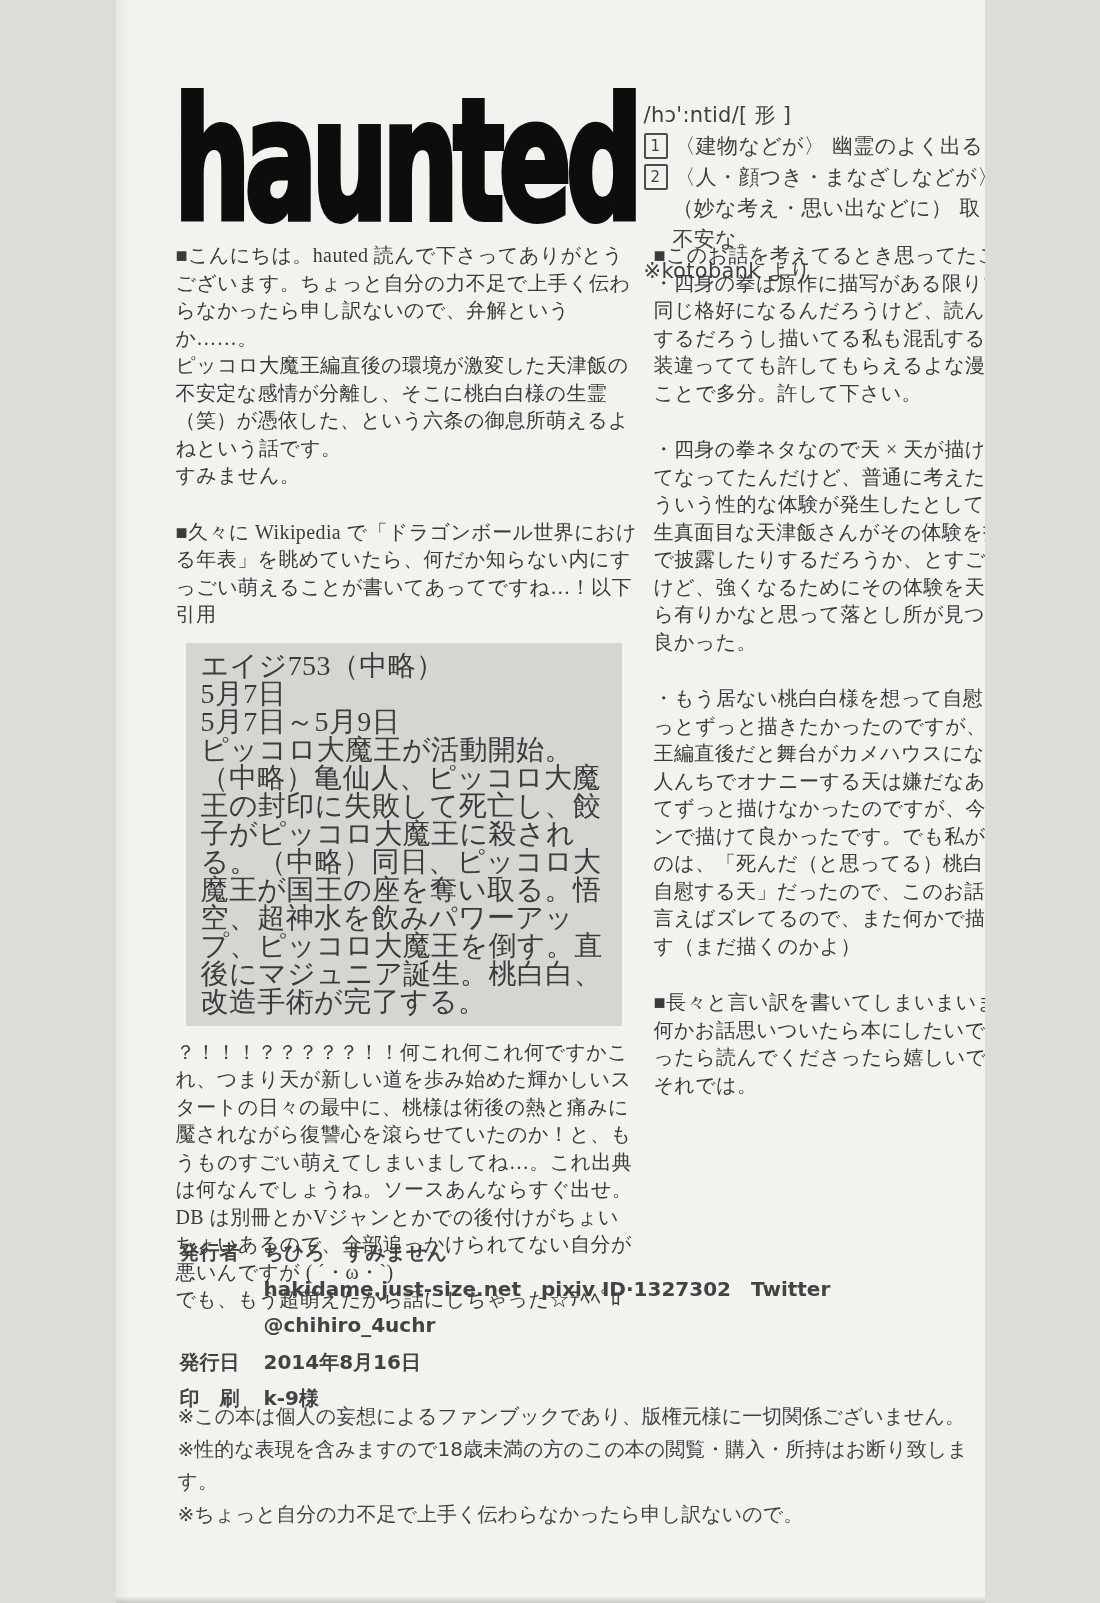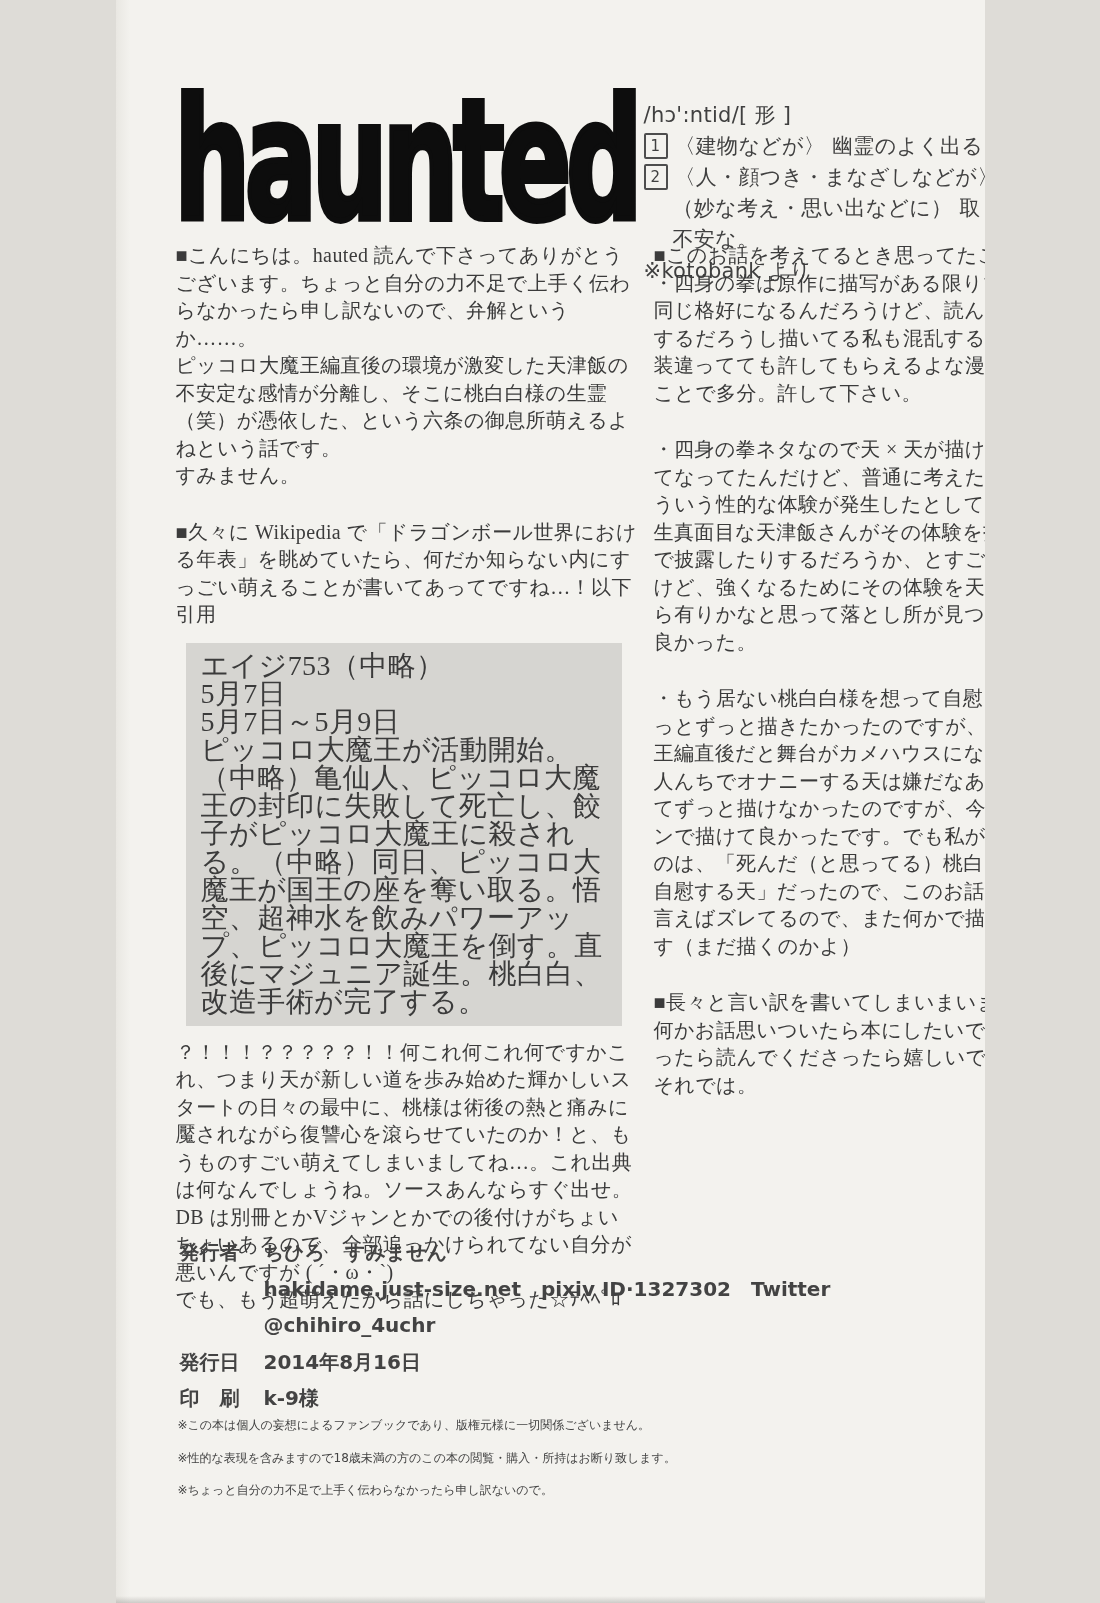--- a/index.html
+++ b/index.html
@@ -57,21 +57,21 @@
     font-size:28px;line-height:28px;
   }
   .quote div{white-space:pre-wrap;overflow-wrap:break-word;}
   .reaction{margin-top:13px !important;}
   
   .colophon{position:absolute;left:64px;top:1234px;font-size:20px;line-height:36.5px;color:#434343;font-weight:bold;}
   .colo-row{display:flex;}
   .colo-label{display:inline-block;width:84px;flex:0 0 84px;}
   .colo-value{white-space:pre-wrap;}
   
-  .disclaimers{position:absolute;left:62px;top:1400px;font-size:12px;line-height:32.5px;color:#434343;margin-top:9px;}
+  .disclaimers{position:absolute;left:62px;top:1400px;font-size:20px;line-height:32.5px;color:#434343;}
   
   .pagenum{position:absolute;left:952px;top:1486px;font-size:26px;letter-spacing:1px;color:#3f3f3f;}
 </style>
 </head>
 <body>
 
 <div class="page">
 
   <h1 class="title">haunted</h1>
 

